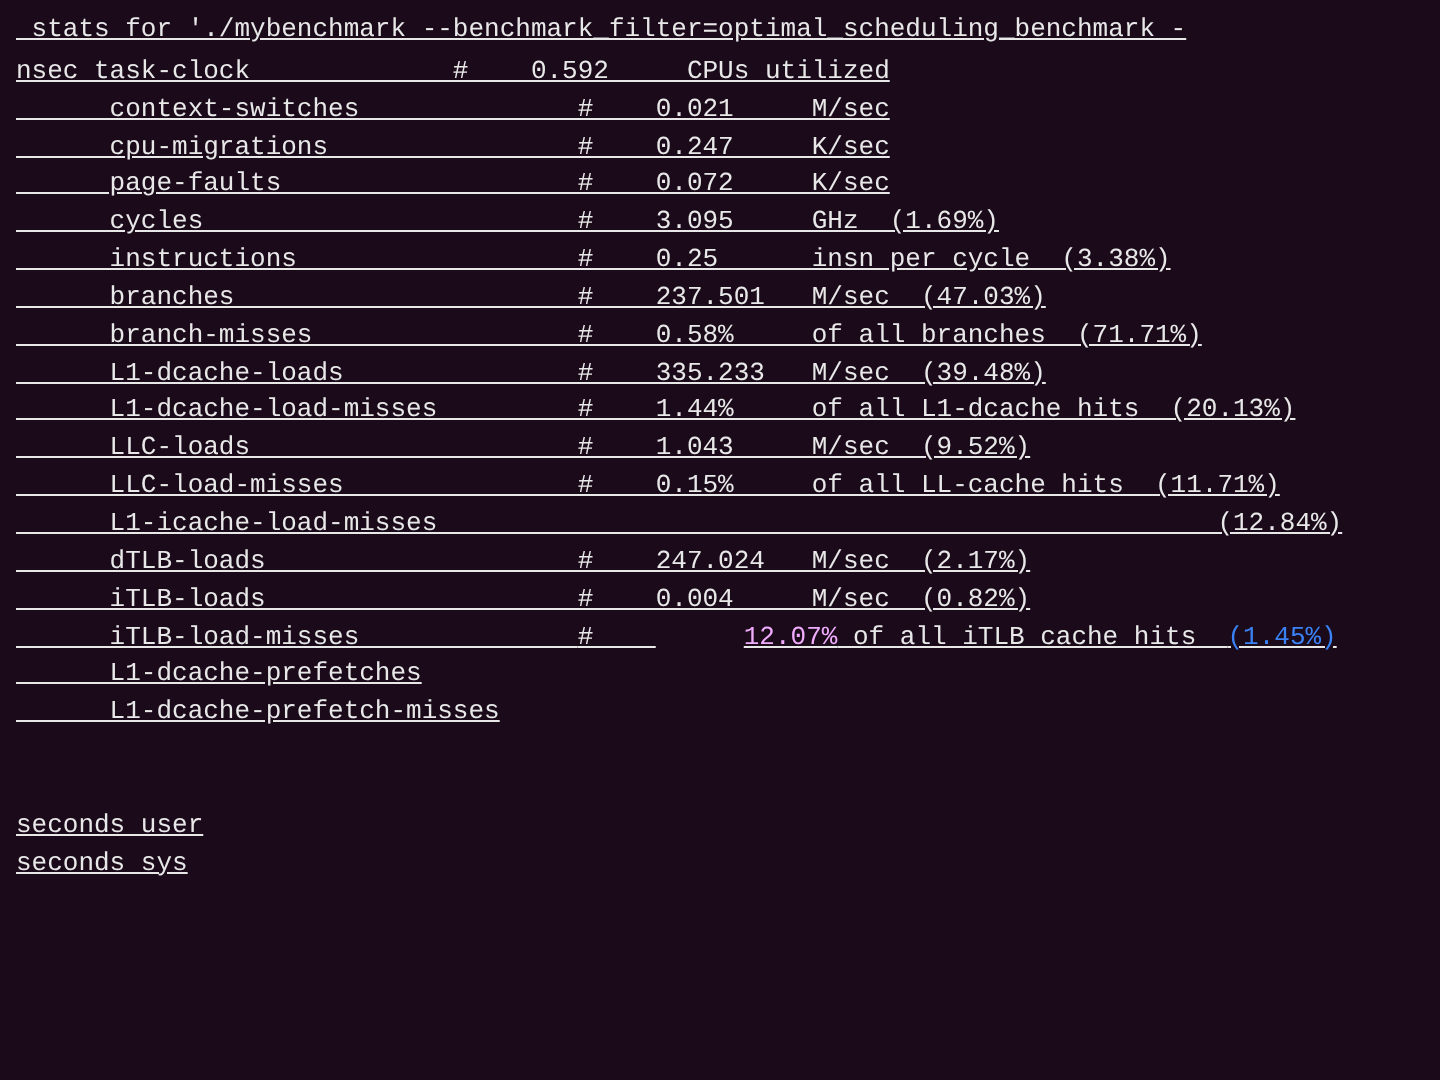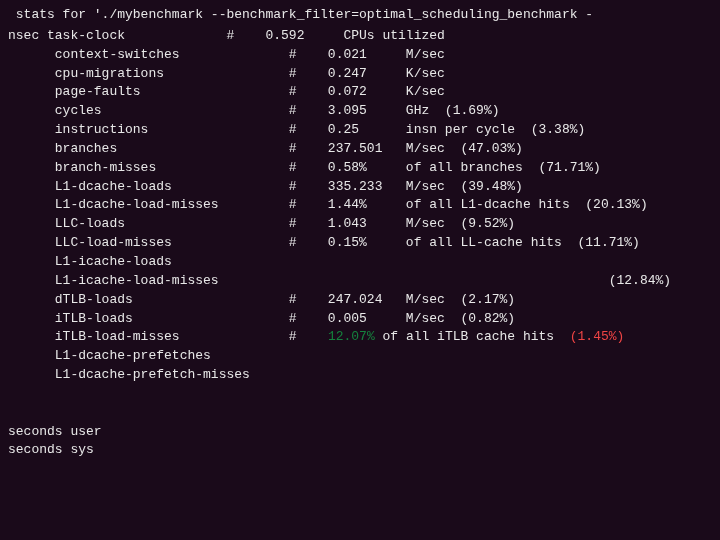--- a/index.html
+++ b/index.html
@@ -13,28 +13,30 @@
       font-family: 'Courier New', Courier, monospace;
       font-size: 13px;
       width: 720px;
       height: 540px;
       overflow: hidden;
       padding: 6px 8px;
     }
     .terminal {
       width: 100%;
       height: 100%;
+      text-decoration: underline;
     }
     .line {
       white-space: pre;
       line-height: 1.45;
       display: block;
     }
     .dimmed {
-      color: #15803d;
+      color: #f0abfc;
+      margin-left: 44px;
     }
     .header-line {
       color: #e8e8e8;
       margin-bottom: 2px;
     }
     .empty-line {
       height: 1.45em;
       display: block;
     }
   </style>
@@ -49,25 +51,24 @@
       <div class="line">      cpu-migrations                #    0.247     K/sec</div>
       <div class="line">      page-faults                   #    0.072     K/sec</div>
       <div class="line">      cycles                        #    3.095     GHz  (1.69%)</div>
       <div class="line">      instructions                  #    0.25      insn per cycle  (3.38%)</div>
       <div class="line">      branches                      #    237.501   M/sec  (47.03%)</div>
       <div class="line">      branch-misses                 #    0.58%     of all branches  (71.71%)</div>
       <div class="line">      L1-dcache-loads               #    335.233   M/sec  (39.48%)</div>
       <div class="line">      L1-dcache-load-misses         #    1.44%     of all L1-dcache hits  (20.13%)</div>
       <div class="line">      LLC-loads                     #    1.043     M/sec  (9.52%)</div>
       <div class="line">      LLC-load-misses               #    0.15%     of all LL-cache hits  (11.71%)</div>
-      <div class="line">      L1-icache-loads                       </div>
       <div class="line">      L1-icache-load-misses                                                  (12.84%)</div>
       <div class="line">      dTLB-loads                    #    247.024   M/sec  (2.17%)</div>
-      <div class="line">      iTLB-loads                    #    0.005     M/sec  (0.82%)</div>
-      <div class="line"><span>      iTLB-load-misses              </span><span>#    </span><span class="dimmed">12.07%</span><span> of all iTLB cache hits  </span><span style="color: #ef4444;">(1.45%)</span></div>
+      <div class="line">      iTLB-loads                    #    0.004     M/sec  (0.82%)</div>
+      <div class="line"><span>      iTLB-load-misses              </span><span>#    </span><span class="dimmed">12.07%</span><span> of all iTLB cache hits  </span><span style="color: #3b82f6;">(1.45%)</span></div>
       <div class="line">      L1-dcache-prefetches</div>
       <div class="line">      L1-dcache-prefetch-misses</div>
     </div>
   <div id="footer-container">
       <div class="empty-line"></div>
       <div class="empty-line"></div>
       <div class="line">seconds user</div>
       <div class="line">seconds sys</div>
     </div>
 </div>

